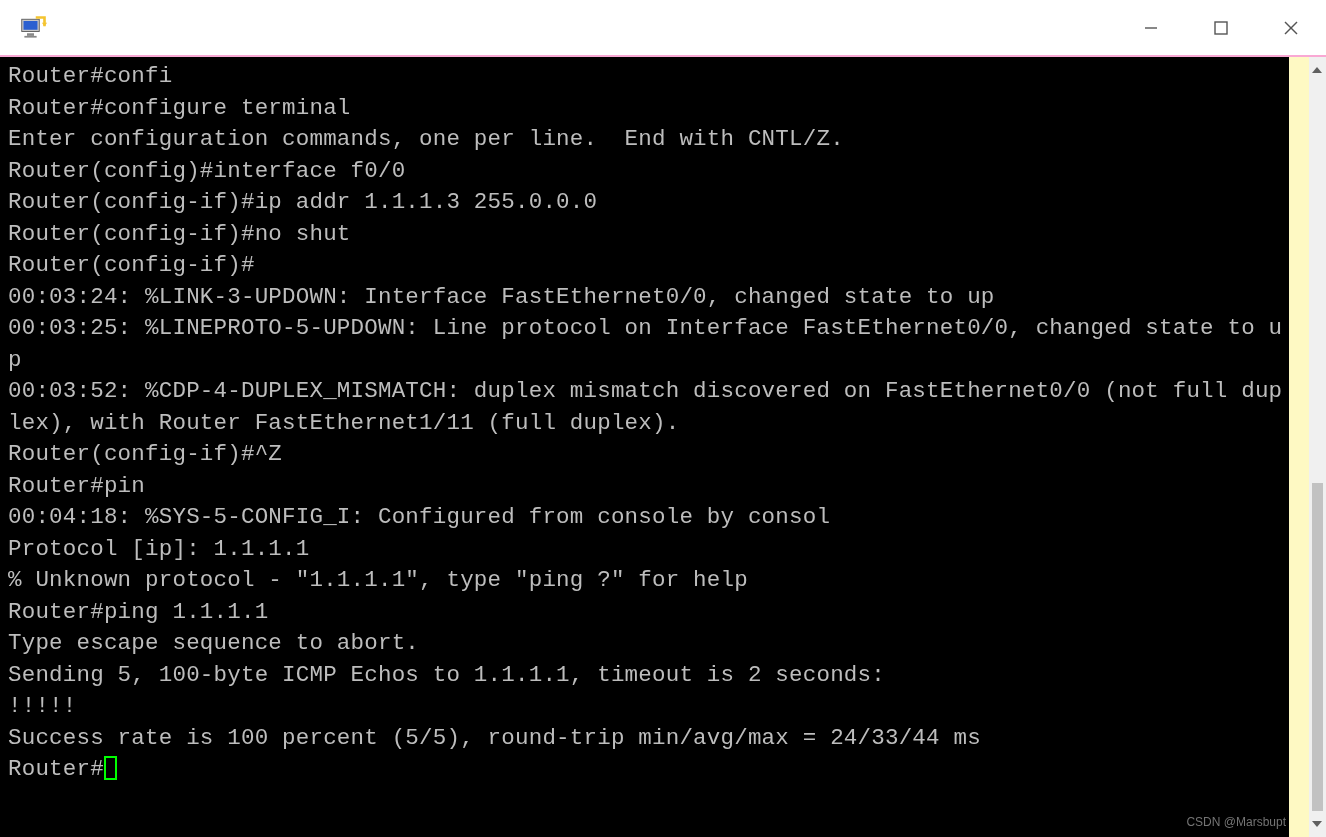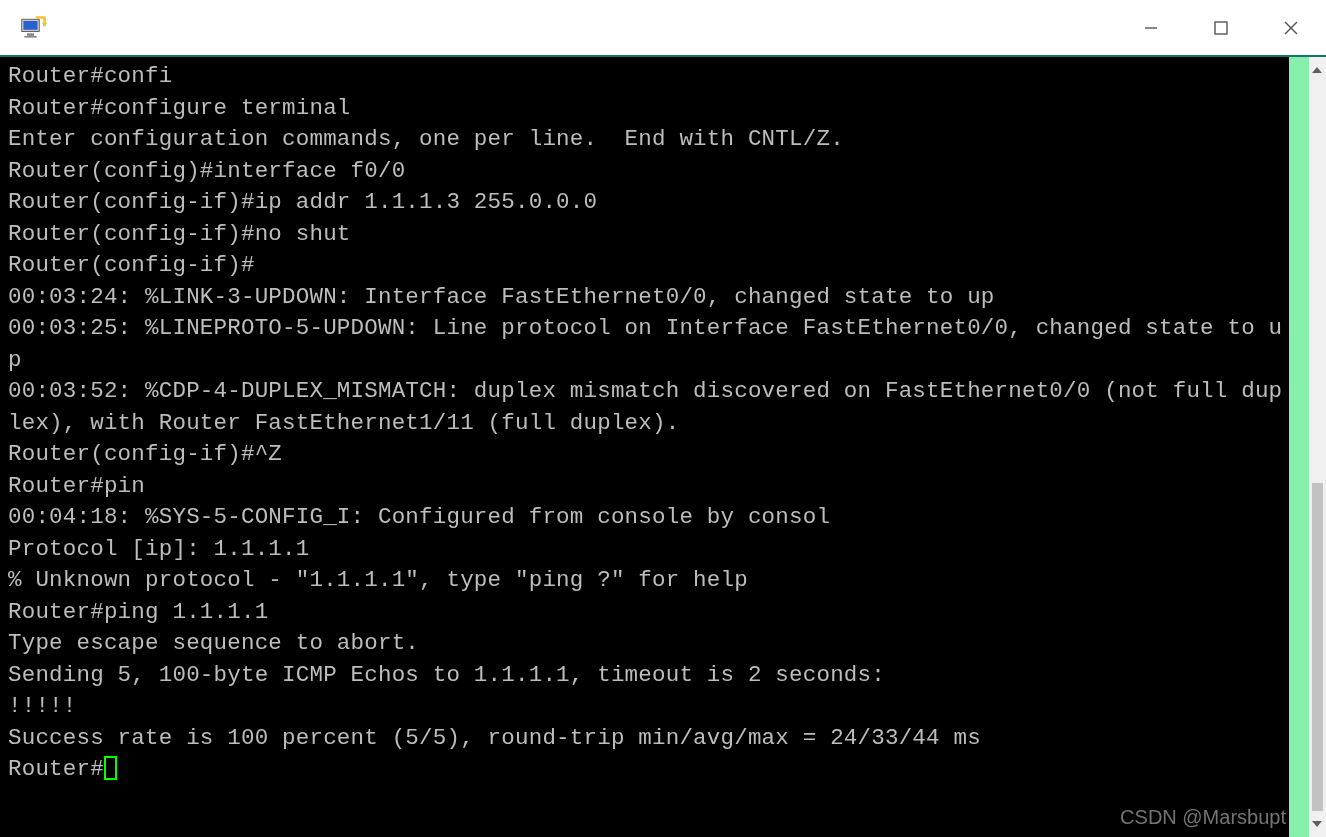--- a/index.html
+++ b/index.html
@@ -42,23 +42,23 @@
     display: flex;
   }
   .win-btn {
     width: 70px; height: 55px;
     display: flex; align-items: center; justify-content: center;
     color: #4a4a4a;
   }
   .win-btn svg { stroke: #555; stroke-width: 1.4; fill: none; }
   .client-area {
     flex: 1 1 auto;
-    border-top: 2px solid #0f766e;
+    border-top: 2px solid #f9a8d4;
     display: flex;
-    background: #86efac;
+    background: #fef9c3;
     position: relative;
     gap: 20px;
   }
   .terminal {
     flex: 1 1 auto;
     background: #000000;
     color: #bdbdbd;
     font-family: "Courier New", monospace;
     font-size: 22.5px;
     line-height: 31.5px;
@@ -98,21 +98,21 @@
     position: absolute;
     left: 3px; right: 3px;
     top: 55%;
     height: 45%;
     background: #c2c2c2;
     border-radius: 0;
   }
   .watermark {
     position: absolute;
     right: 40px; bottom: 8px;
-    font-size: 20px;
+    font-size: 12px;
     color: #747474;
     font-family: "Segoe UI", sans-serif;
     pointer-events: none;
   }
 </style>
 </head>
 <body>
 
 <div class="window">
 

